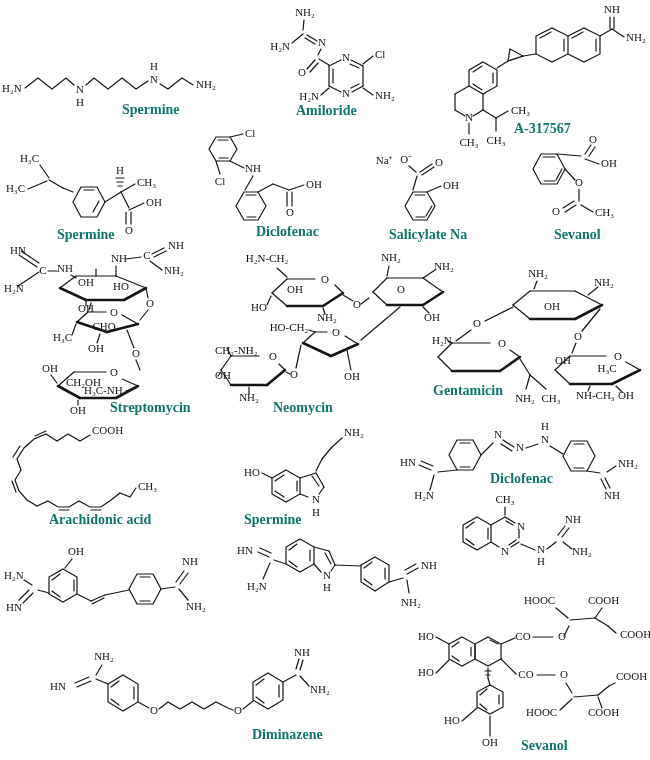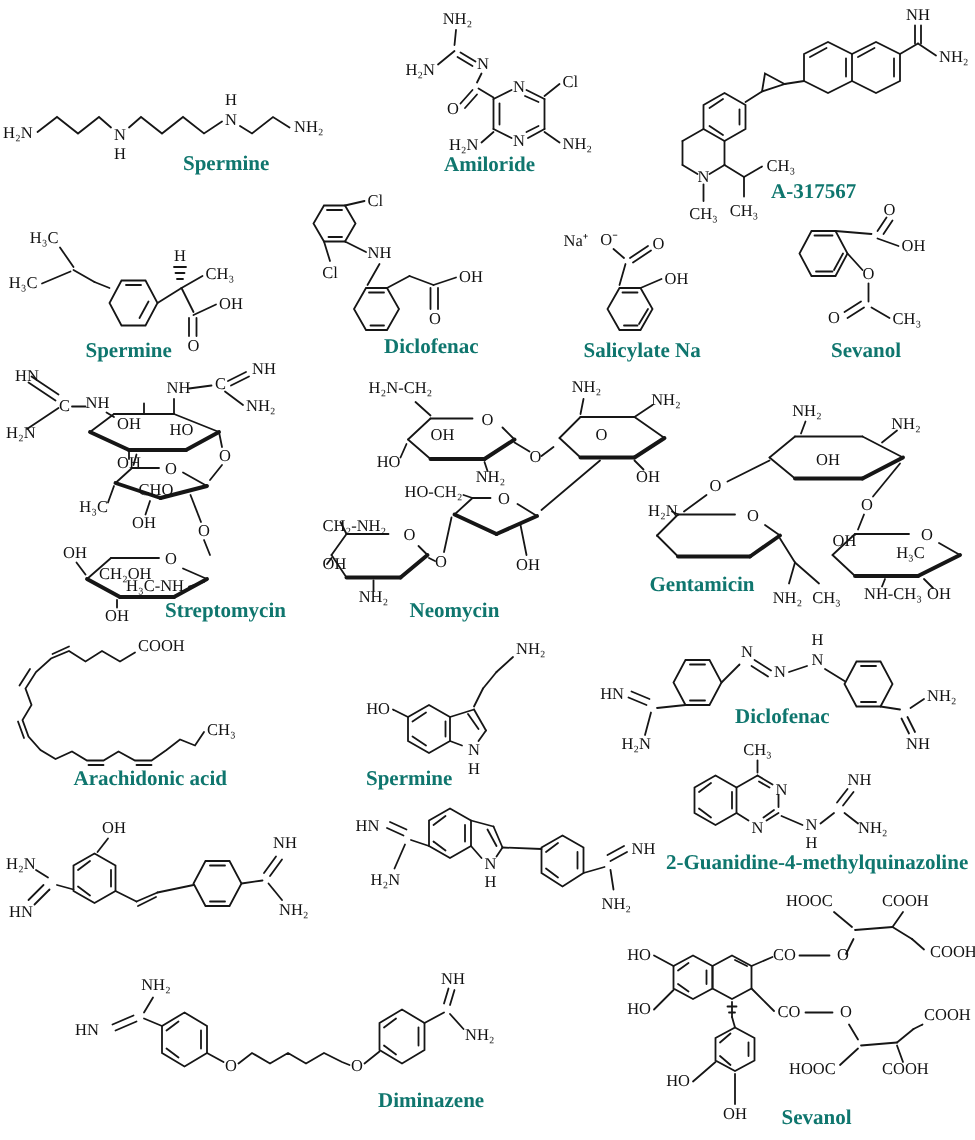--- a/index.html
+++ b/index.html
@@ -571,21 +571,20 @@
       </g>
       <text class="a m" x="61" y="13">CH₃</text>
       <text class="a m" x="77" y="40">N</text>
       <text class="a m" x="61" y="65">N</text>
       <text class="a m" x="97" y="63">N</text>
       <text class="a m" x="97" y="75">H</text>
       <text class="a" x="121" y="33">NH</text>
       <text class="a" x="128" y="65">NH₂</text>
     </svg>
   </div>
-  <div class="mol-label" style="left:444px;top:568px">2-Guanidine-4-methylquinazoline</div>
 
   <div class="mol" style="left:42px;top:645px">
     <svg width="345" height="100" viewBox="0 0 345 100">
       <g class="b">
         <path d="M81,30 L96,39 L96,57 L81,66 L66,57 L66,39 Z"></path>
         <path d="M69,42 L77,36"></path>
           <path d="M92,42 L92,54"></path>
           <path d="M69,54 L77,60"></path>
         <path d="M66,39 L54,34"></path>
         <path d="M49,36 L35,42"></path>

